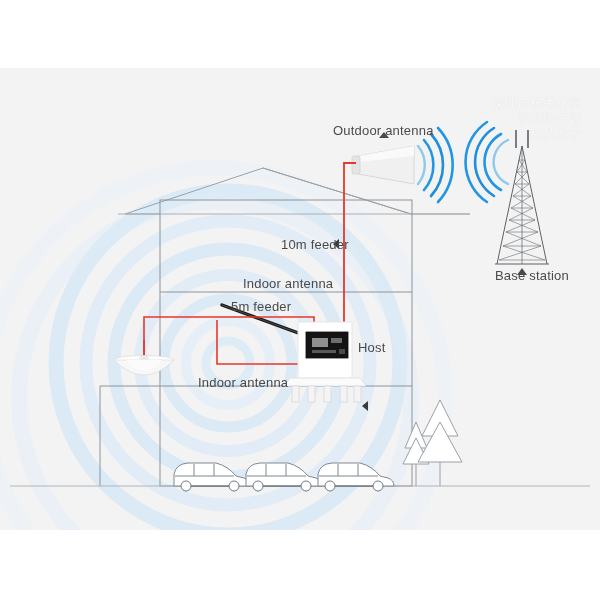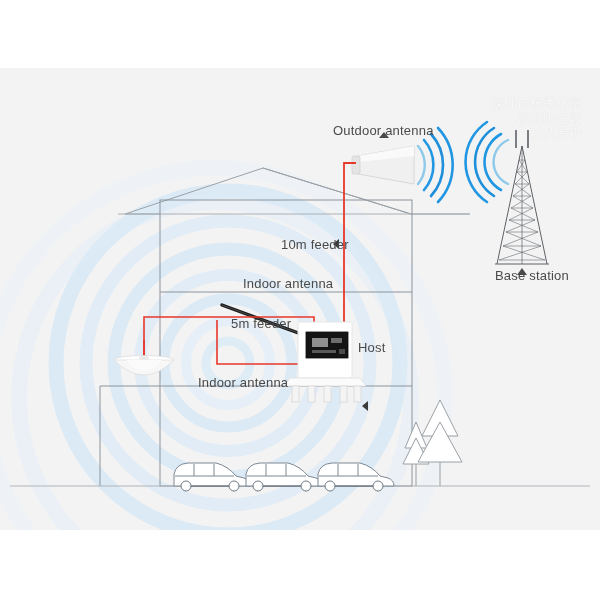--- a/index.html
+++ b/index.html
@@ -269,21 +269,21 @@
       <div>器有限主器</div>
       <div>科技发设</div>
     </div>
 
     <span class="lbl" style="left:333px; top:55px;">Outdoor antenna</span>
 
     <span class="lbl" style="left:495px; top:200px;">Base station</span>
 
     <span class="lbl" style="left:281px; top:169px;text-align:right;">10m feeder</span>
 
-    <span class="lbl" style="left:231px; top:248px;">5m feeder</span>
+    <span class="lbl" style="left:231px; top:231px;">5m feeder</span>
 
     <span class="lbl" style="left:243px; top:208px;">Indoor antenna</span>
 
     <span class="lbl" style="left:198px; top:307px;">Indoor antenna</span>
 
     <span class="lbl" style="left:358px; top:272px;">Host</span>
   </div>
 
 </div>
 

